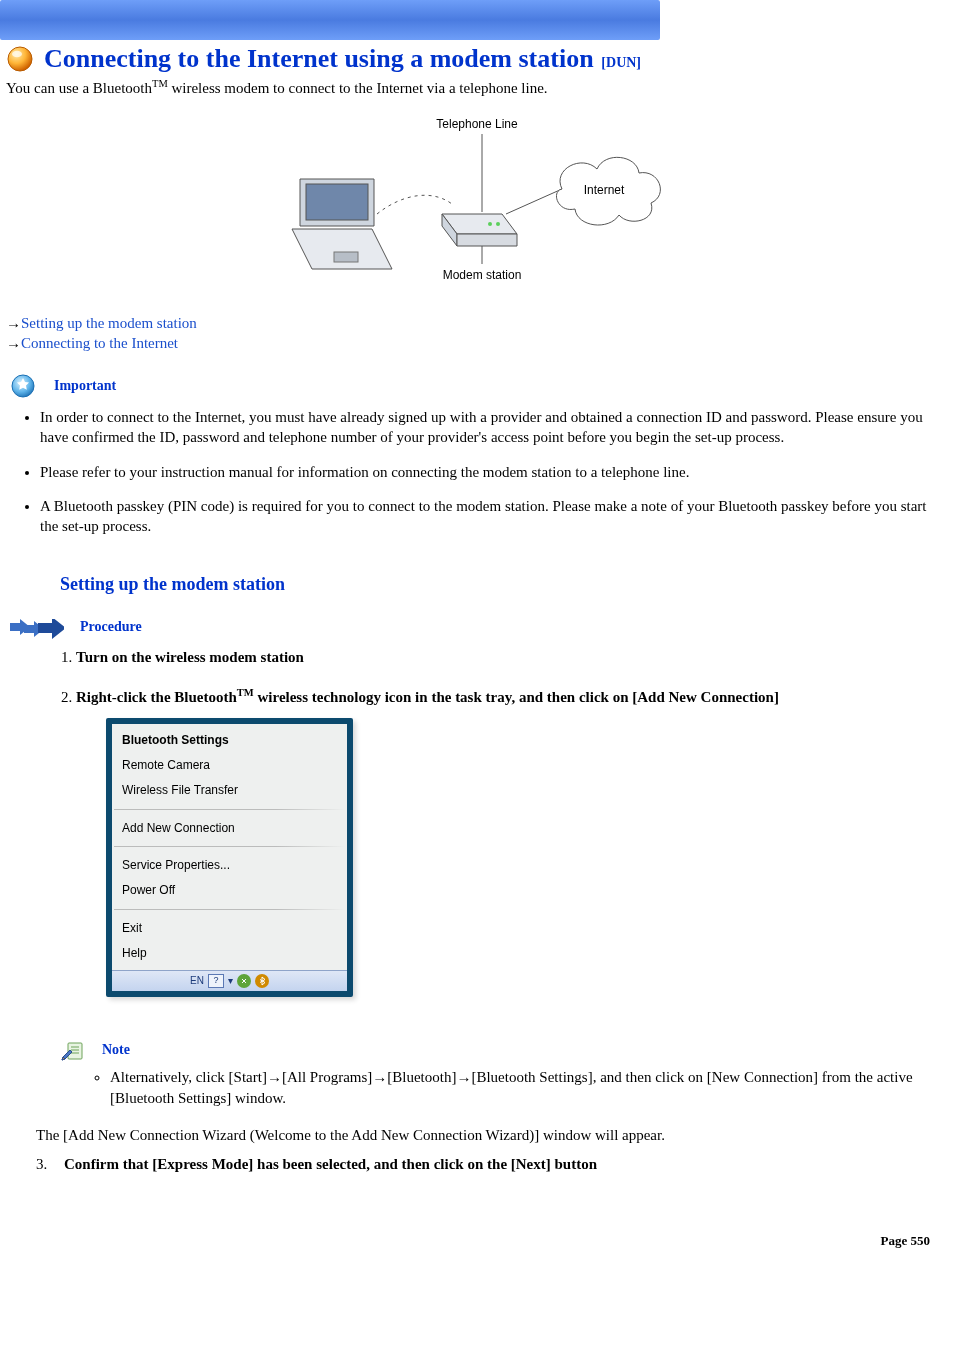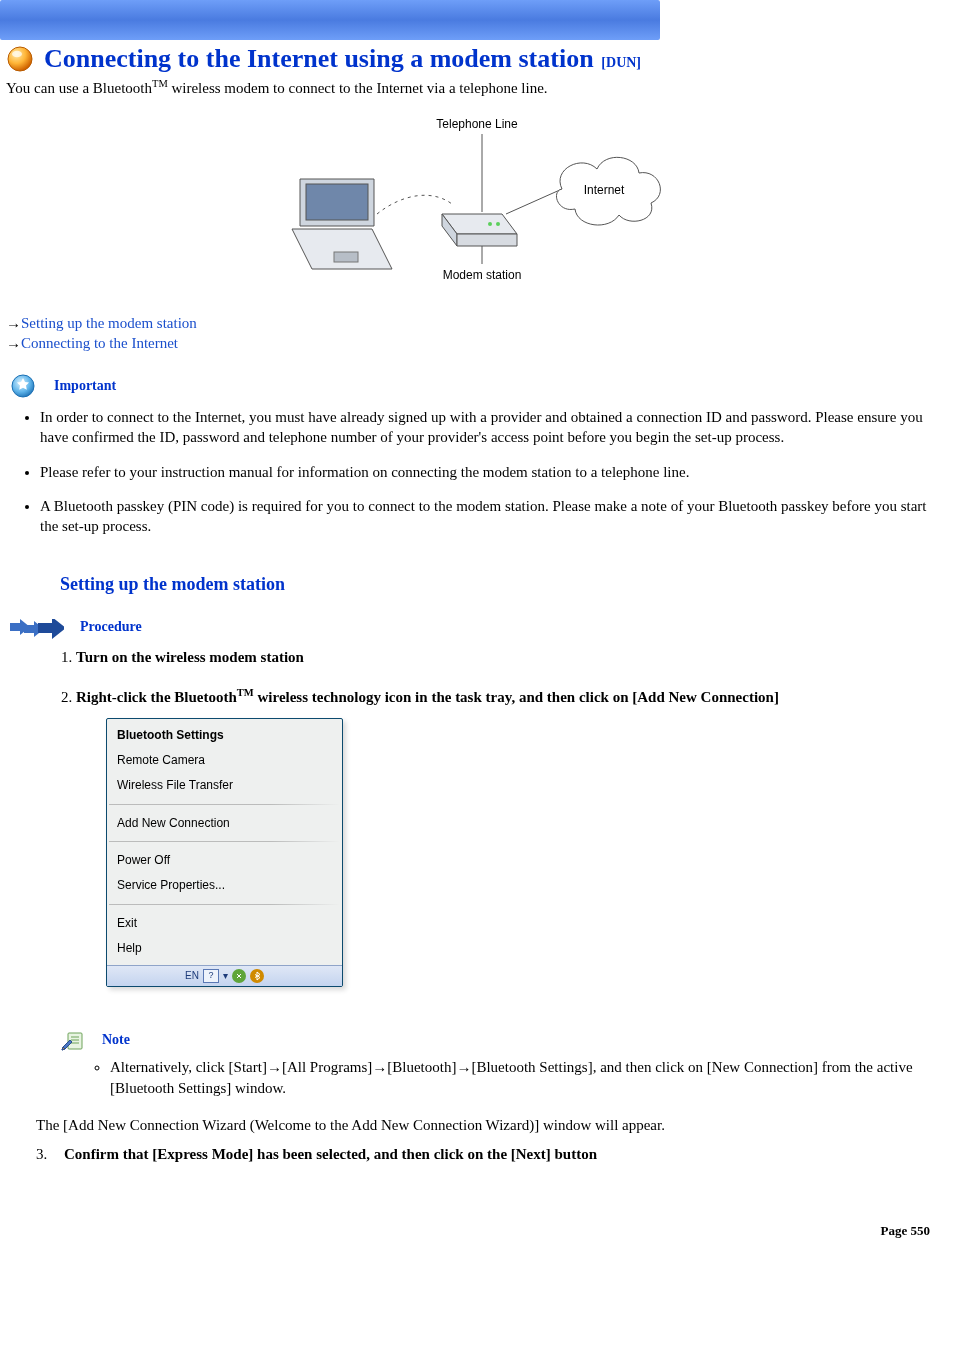--- a/index.html
+++ b/index.html
@@ -104,21 +104,21 @@
     margin-bottom: 18px;
     line-height: 1.4;
   }
   .menu-shot {
     margin: 10px 0 0 30px;
     width: 235px;
     font-family: Tahoma, Arial, sans-serif;
     font-size: 12px;
     color: #000;
     background: #eef0ef;
-    border: 1px solid #0c4a6e;
+    border: 6px solid #0c4a6e;
     box-shadow: 3px 3px 5px rgba(0,0,0,.15);
     border-radius: 2px;
   }
   .menu-group { padding: 4px 0; }
   .menu-item {
     padding: 4px 10px;
     cursor: default;
   }
   .menu-item.bold { font-weight: bold; }
   .menu-sep {
@@ -319,22 +319,22 @@
         <div class="menu-item bold">Bluetooth Settings</div>
         <div class="menu-item">Remote Camera</div>
         <div class="menu-item">Wireless File Transfer</div>
       </div>
       <div class="menu-sep"></div>
       <div class="menu-group">
         <div class="menu-item">Add New Connection</div>
       </div>
       <div class="menu-sep"></div>
       <div class="menu-group">
+        <div class="menu-item">Service Properties...</div>
         <div class="menu-item">Power Off</div>
-        <div class="menu-item">Service Properties...</div>
       </div>
       <div class="menu-sep"></div>
       <div class="menu-group">
         <div class="menu-item">Exit</div>
         <div class="menu-item">Help</div>
       </div>
       <div class="trayband">
         <span>EN</span>
         <span class="tray-sq">?</span>
         <span style="color:#1d3b7a">▾</span>

